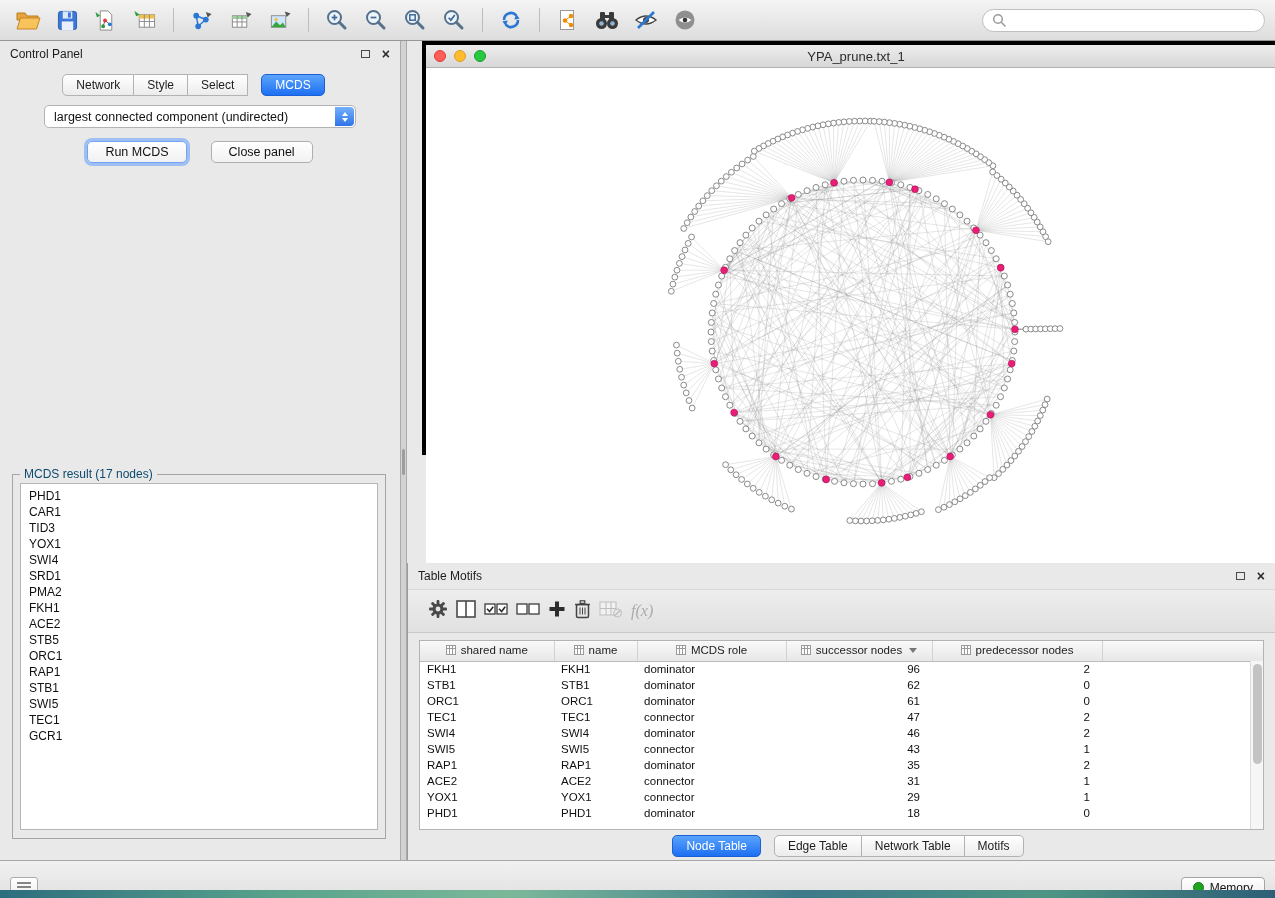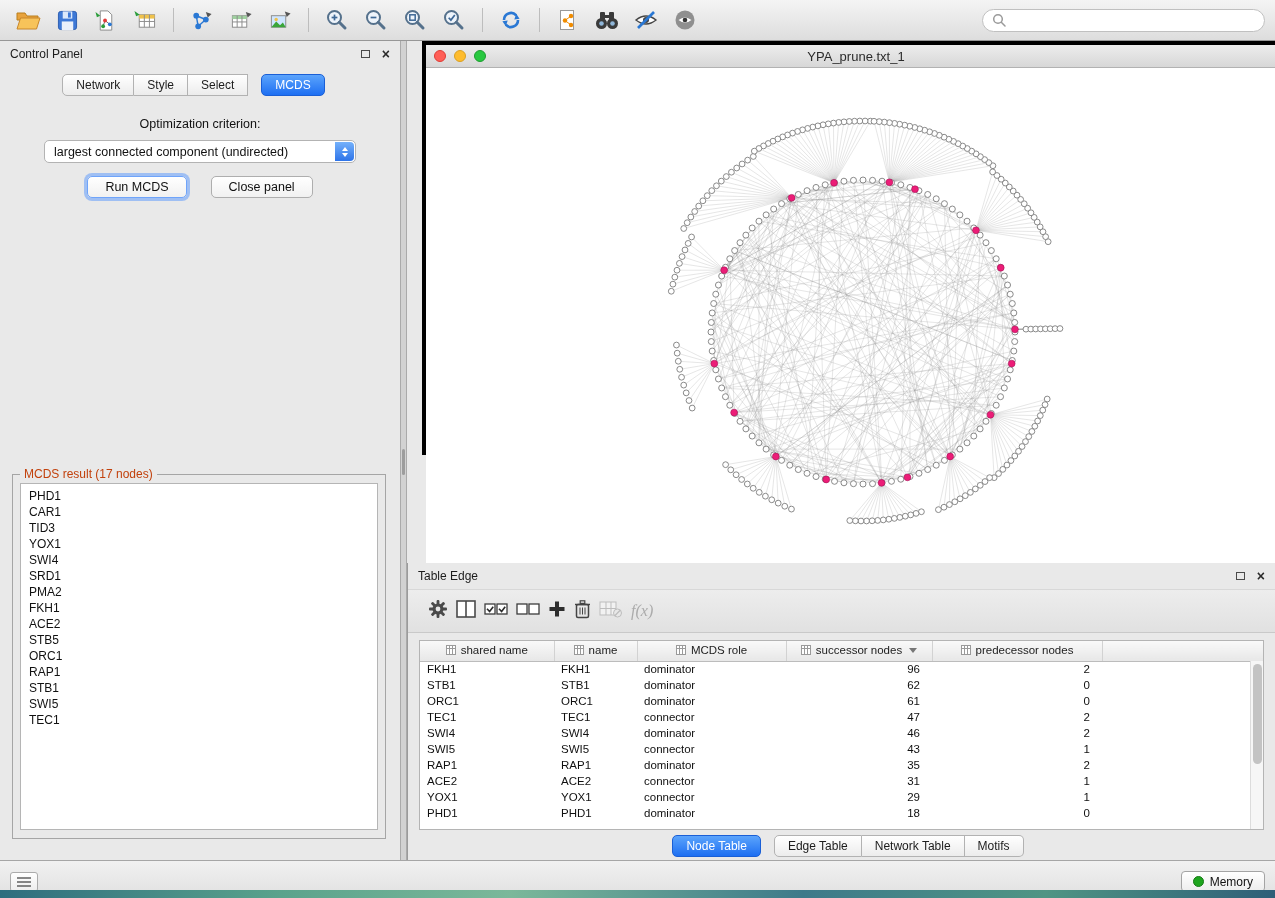--- a/index.html
+++ b/index.html
@@ -33,21 +33,21 @@
   .opt-label{margin-top:21px;text-align:center;font-size:12.5px;color:#111}
   .mac-select{margin:9px auto 0;width:312px;height:23px;background:#fff;border:1px solid #b3b3b3;border-radius:5px;display:flex;align-items:center;font-size:12.5px;padding-left:9px;position:relative}
   .mac-select .sel-text{white-space:nowrap;overflow:hidden}
   .stepper{position:absolute;right:1px;top:1px;width:19px;height:19px;background:linear-gradient(#74b1fb,#2e74e9);border-radius:0 4px 4px 0;display:flex;flex-direction:column;align-items:center;justify-content:center}
   .tri-up{width:0;height:0;border-left:3.5px solid transparent;border-right:3.5px solid transparent;border-bottom:4.5px solid #fff;margin:1px 0}
   .tri-down{width:0;height:0;border-left:3.5px solid transparent;border-right:3.5px solid transparent;border-top:4.5px solid #fff;margin:1px 0}
   .btn-row{display:flex;justify-content:center;gap:24px;margin-top:13px}
   .mac-btn{height:22px;padding:0 17px;font-size:12.5px;background:linear-gradient(#ffffff,#f1f1f1);border:1px solid #aeaeae;border-radius:5px;color:#111;font-family:"Liberation Sans",sans-serif}
   .mac-btn.focused{box-shadow:0 0 0 3px rgba(110,163,250,.6);border-color:#6fa4fa}
   #mcds-fieldset{position:absolute;left:12px;top:426px;width:374px;height:372px;border:1px solid #a5a5a5;padding:2px 7px 8px;font-size:12px;background:transparent}
-  #mcds-fieldset legend{font-size:12px;padding:0 4px;color:#c2410c}
+  #mcds-fieldset legend{font-size:12px;padding:0 4px;color:#0c4a6e}
   #mcds-list{width:100%;height:100%;background:#fff;border:1px solid #b5b5b5;overflow:hidden;padding:4px 0}
   #mcds-list div{font-size:12px;line-height:16px;padding-left:8px}
 
   
   #splitter{position:absolute;left:400px;top:41px;width:7px;height:819px;background:#d2d2d2;border-left:1px solid #aaa;border-right:1px solid #aaa}
   #splitter .grip{position:absolute;top:408px;left:1px;width:3px;height:26px;background:#9d9d9d;border-radius:2px}
 
   
   #network-window{position:absolute;left:422px;top:41px;width:868px;height:414px;background:#fff;border:4px solid #000000}
   .win-titlebar{height:23px;background:linear-gradient(#ededed,#d7d7d7);border-bottom:1px solid #b2b2b2;display:flex;align-items:center;position:relative}
@@ -69,21 +69,21 @@
   thead th:last-child{border-right:none}
   .hicon{display:inline-block;margin-right:5px;vertical-align:-1px}
   .caret{display:inline-block;width:0;height:0;border-left:4px solid transparent;border-right:4px solid transparent;border-top:5px solid #777;margin-left:7px;vertical-align:1px}
   tbody td{height:16px;font-size:11.5px;padding:0 7px;white-space:nowrap;overflow:hidden;color:#101010}
   td.num{text-align:right;padding-right:12px}
   .vscroll{position:absolute;right:0;top:20px;bottom:0;width:13px;background:#f6f6f6;border-left:1px solid #dcdcdc}
   .vscroll .thumb{position:absolute;top:3px;left:1.5px;width:9px;height:100px;background:#c3c3c3;border-radius:4.5px}
   #tp-tabs{margin-top:5px}
 
   
-  #status-bar{position:absolute;left:0;top:860px;width:1275px;height:32px;background:linear-gradient(#f1f1f1,#e3e3e3);border-top:1px solid #a6a6a6;display:flex;align-items:flex-end;padding:0 10px}
+  #status-bar{position:absolute;left:0;top:860px;width:1275px;height:32px;background:linear-gradient(#f1f1f1,#e3e3e3);border-top:1px solid #a6a6a6;display:flex;align-items:flex-start;padding:16px 10px}
   .sb-left-btn{width:28px;height:20px;border:1px solid #ababab;border-radius:3px;background:linear-gradient(#fff,#ededed);display:flex;align-items:center;justify-content:center}
   .memory-btn{margin-left:auto;height:21px;border:1px solid #a4a4a4;border-radius:4px;background:linear-gradient(#ffffff,#ededed);display:flex;align-items:center;gap:6px;padding:0 11px;font-size:12px;color:#111}
   .memory-dot{width:11px;height:11px;border-radius:50%;background:#1ea51e;border:1px solid #157a15}
   #desktop-strip{position:absolute;left:0;top:890px;width:1275px;height:8px;background:linear-gradient(90deg,#2e6d7e,#5aa38c 22%,#7bb89a 40%,#3d7a8a 63%,#4f9584 82%,#2e5f78)}
 </style>
 </head>
 <body>
 
 <div id="toolbar">
   <div class="tbtn">
@@ -248,21 +248,20 @@
       <span class="float-icon"></span>
       <span class="close-x">×</span>
     </span>
   </div>
   <div class="seg" id="cp-tabs">
       <div class="seg-tab">Network</div>
       <div class="seg-tab">Style</div>
       <div class="seg-tab">Select</div>
       <div class="seg-tab active">MCDS</div>
     </div>
-  <div class="opt-label">Optimization criterion:</div>
   <div class="mac-select">
     <span class="sel-text">largest connected component (undirected)</span>
     <span class="stepper">
         <i class="tri-up"></i>
         <i class="tri-down"></i>
       </span>
   </div>
   <div class="btn-row">
     <button class="mac-btn focused">Run MCDS</button>
     <button class="mac-btn">Close panel</button>
@@ -278,20 +277,21 @@
         <div>SRD1</div>
         <div>PMA2</div>
         <div>FKH1</div>
         <div>ACE2</div>
         <div>STB5</div>
         <div>ORC1</div>
         <div>RAP1</div>
         <div>STB1</div>
         <div>SWI5</div>
         <div>TEC1</div>
+        <div>GCR1</div>
       </div>
   </fieldset>
 </div>
 
 <div id="splitter">
     <div class="grip"></div>
   </div>
 
 <div id="network-window">
   <div class="win-titlebar">
@@ -1020,21 +1020,21 @@
         <circle cx="585.6784353115385" cy="295.6025770042994" r="3.4"></circle>
         <circle cx="481.440499117856" cy="409.3583229063814" r="3.4"></circle>
         <circle cx="400.2278718688505" cy="411.48495039395146" r="3.4"></circle>
         <circle cx="308.0966893842233" cy="344.5477281634471" r="3.4"></circle>
       </g>
     </svg>
 </div>
 
 <div id="table-panel">
   <div class="panel-header">
-    <span>Table Edge</span>
+    <span>Table Motifs</span>
     <span class="ph-icons">
       <span class="float-icon"></span>
       <span class="close-x">×</span>
     </span>
   </div>
   <div class="tp-toolbar">
     <span><svg width="20" height="20" viewBox="0 0 20 20">
           <g fill="#4a4a4a">
             <g transform="rotate(0 10 10)">
               <rect x="8.6" y="1" width="2.8" height="18" rx="1"></rect>

